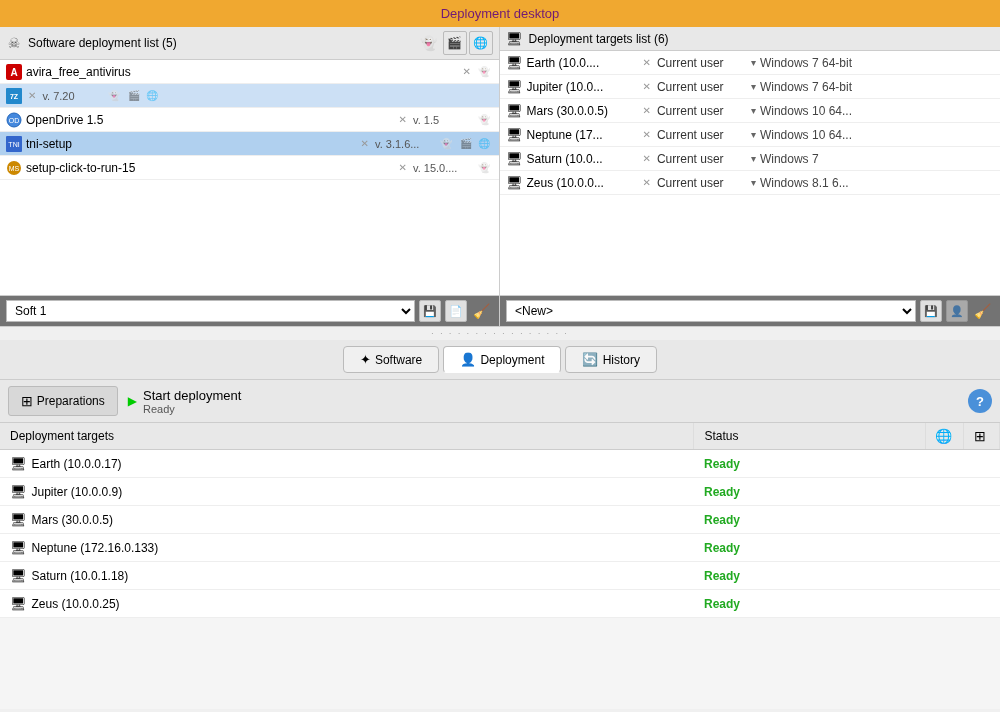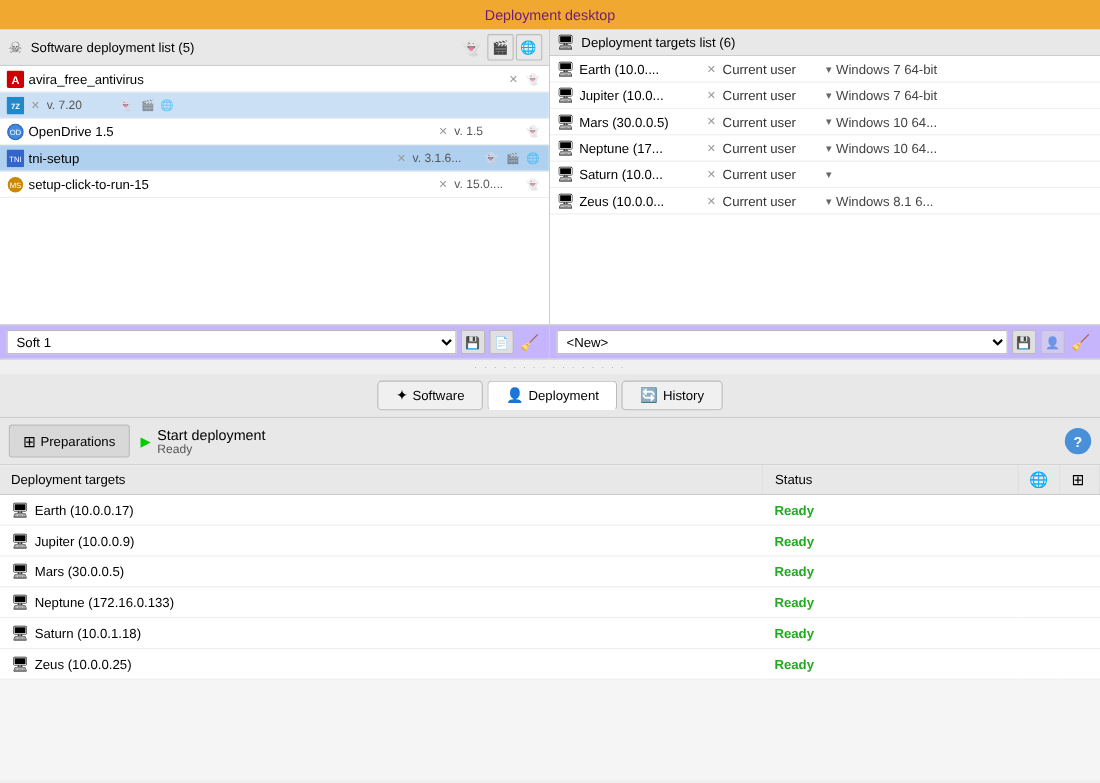--- a/index.html
+++ b/index.html
@@ -207,21 +207,21 @@
       overflow: hidden;
       text-overflow: ellipsis;
       white-space: nowrap;
     }
 
     
     .panel-footer {
       display: flex;
       align-items: center;
       padding: 4px 6px;
-      background: #c4b5fd;
+      background: #737373;
       border-top: 1px solid #ccc;
       gap: 4px;
     }
 
     .footer-dropdown {
       flex: 1;
       height: 22px;
       border: 1px solid #bbb;
       background: #fff;
       font-size: 12px;
@@ -535,20 +535,21 @@
             <span class="target-user">Current user</span>
             <span class="target-dropdown">▾</span>
             <span class="target-os">Windows 10 64...</span>
           </div>
           <div class="target-item">
             <span style="font-size: 13px; flex-shrink: 0;">🖥</span>
             <span class="target-name">Saturn (10.0...</span>
             <span class="item-x">✕</span>
             <span class="target-user">Current user</span>
             <span class="target-dropdown">▾</span>
+            <span class="target-os">Windows 7</span>
           </div>
           <div class="target-item">
             <span style="font-size: 13px; flex-shrink: 0;">🖥</span>
             <span class="target-name">Zeus (10.0.0...</span>
             <span class="item-x">✕</span>
             <span class="target-user">Current user</span>
             <span class="target-dropdown">▾</span>
             <span class="target-os">Windows 8.1 6...</span>
           </div>
         </div>

